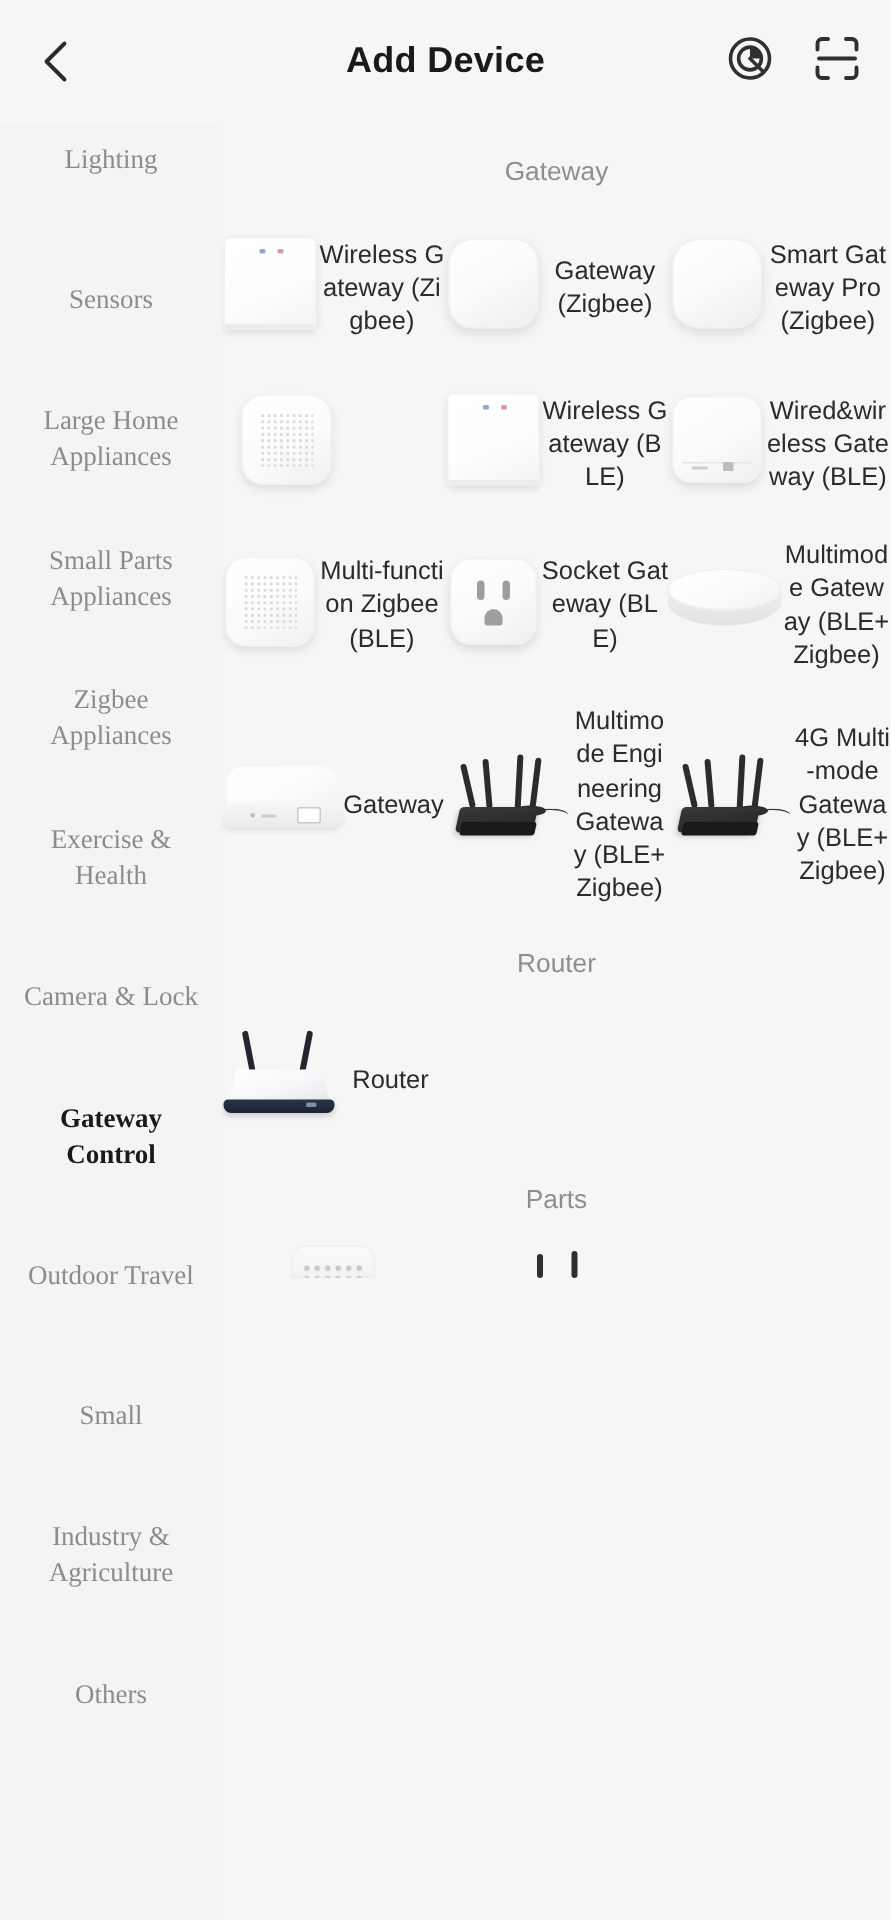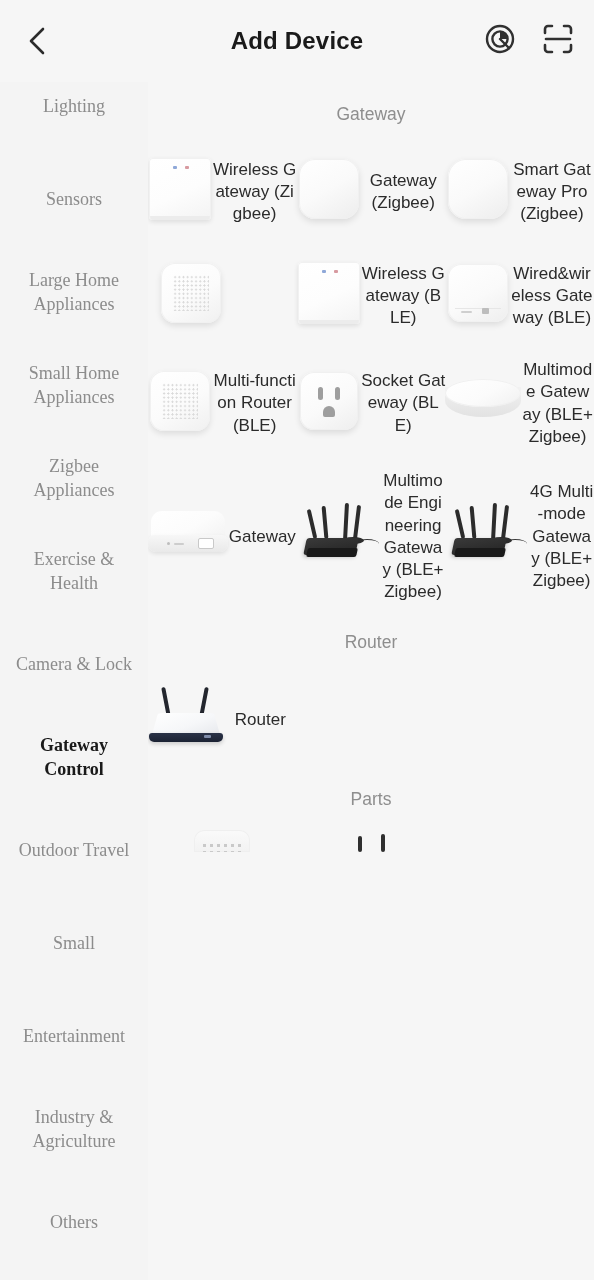--- a/index.html
+++ b/index.html
@@ -421,42 +421,39 @@
         <div class="side-item">
           <span>Lighting</span>
         </div>
         <div class="side-item">
           <span>Sensors</span>
         </div>
         <div class="side-item">
           <span>Large Home Appliances</span>
         </div>
         <div class="side-item">
-          <span>Small Home Appliances</span>
+          <span>Small Parts Appliances</span>
         </div>
         <div class="side-item">
           <span>Zigbee Appliances</span>
         </div>
         <div class="side-item">
           <span>Exercise &amp; Health</span>
         </div>
         <div class="side-item">
           <span>Camera &amp; Lock</span>
         </div>
         <div class="side-item active">
           <span>Gateway Control</span>
         </div>
         <div class="side-item">
           <span>Outdoor Travel</span>
         </div>
         <div class="side-item">
           <span>Small</span>
-        </div>
-        <div class="side-item">
-          <span>Entertainment</span>
         </div>
         <div class="side-item">
           <span>Industry &amp; Agriculture</span>
         </div>
         <div class="side-item">
           <span>Others</span>
         </div>
       </div>
   </div>
 
@@ -512,21 +509,21 @@
               </div>
             </div>
             <div class="cell-label">Wired&amp;wireless Gateway (BLE)</div>
           </div>
           <div class="cell">
             <div class="thumb">
               <div class="dev d-mesh">
                 <span class="dots"></span>
               </div>
             </div>
-            <div class="cell-label">Multi-function Router (BLE)</div>
+            <div class="cell-label">Multi-function Zigbee (BLE)</div>
           </div>
           <div class="cell">
             <div class="thumb">
               <div class="dev d-socket">
                 <span class="sl l"></span>
                 <span class="sl r"></span>
                 <span class="gnd"></span>
               </div>
             </div>
             <div class="cell-label">Socket Gateway (BLE)</div>

